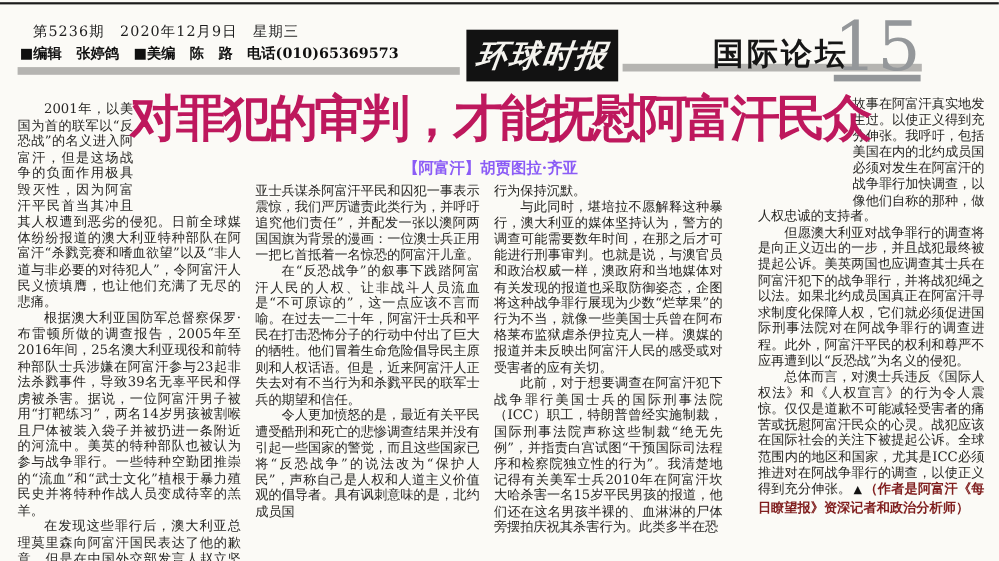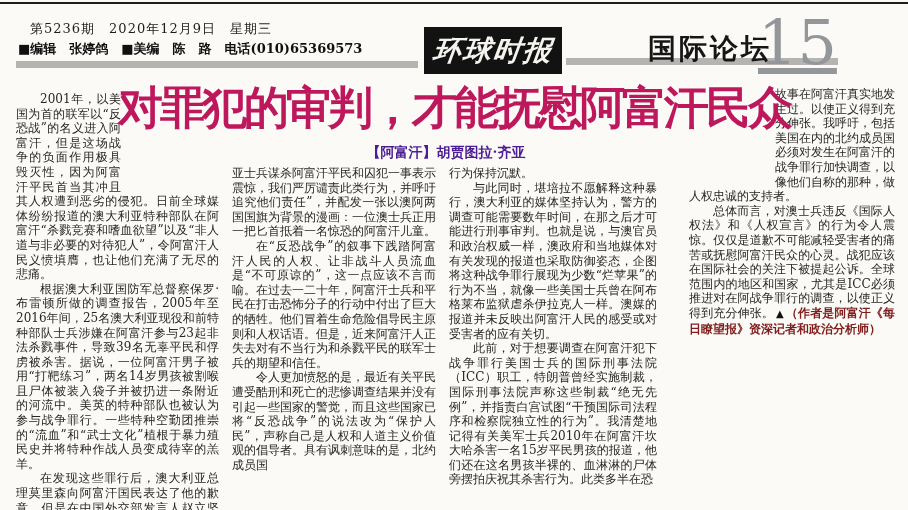--- a/index.html
+++ b/index.html
@@ -22,21 +22,21 @@
                transform:skewX(-7deg); letter-spacing:2px; white-space:nowrap; }
   .section-title { position:absolute; left:648px; top:30px; font-size:28px; font-weight:900;
                    letter-spacing:3px; color:#161616; z-index:2; white-space:nowrap; }
   .page-number { position:absolute; left:758px; top:12px; font-size:62px; line-height:1;
                  color:#94979a; z-index:3;text-decoration:underline; }
 
   
   .headline-block { position:absolute; left:118px; top:84px; width:656px; text-align:center; z-index:4; }
   .headline { font-family:Liberation Serif, serif; font-weight:900;
               font-size:45px; line-height:1.1; letter-spacing:-3px; color:#be185d; white-space:nowrap; }
-  .byline { margin-top:10px; font-size:14px; font-weight:bold; color:#4c1d95; }
+  .byline { margin-top:10px; font-size:14px; font-weight:bold; color:#8b5cf6; }
 
   
   .column { position:absolute; overflow:hidden; font-size:12px; line-height:14.6px;
             color:#272624; text-align:justify; }
   .col-0 { left:16px;  top:92px;  width:203px; height:418px; }
   .col-1 { left:232px; top:166px; width:204px; height:341px; }
   .col-2 { left:449px; top:166px; width:208px; height:341px; }
   .col-3 { left:689px; top:87px;  width:206px; height:420px; }
   .spacer-r { float:right; width:98px; height:90px; }
   .spacer-l { float:left;  width:86px; height:90px; }
@@ -77,14 +77,15 @@
     <p class="para indent"><span>令人更加愤怒的是，最近有关平民遭受酷刑和死亡的悲惨调查结果并没有引起一些国家的警觉，而且这些国家已将“反恐战争”的说法改为“保护人民”，声称自己是人权和人道主义价值观的倡导者。具有讽刺意味的是，北约成员国</span></p>
   </div>
 <div class="column col-2">
     <p class="para"><span>行为保持沉默。</span></p>
     <p class="para indent"><span>与此同时，堪培拉不愿解释这种暴行，澳大利亚的媒体坚持认为，警方的调查可能需要数年时间，在那之后才可能进行刑事审判。也就是说，与澳官员和政治权威一样，澳政府和当地媒体对有关发现的报道也采取防御姿态，企图将这种战争罪行展现为少数“烂苹果”的行为不当，就像一些美国士兵曾在阿布格莱布监狱虐杀伊拉克人一样。澳媒的报道并未反映出阿富汗人民的感受或对受害者的应有关切。</span></p>
     <p class="para indent"><span>此前，对于想要调查在阿富汗犯下战争罪行美国士兵的国际刑事法院（ICC）职工，特朗普曾经实施制裁，国际刑事法院声称这些制裁“绝无先例”，并指责白宫试图“干预国际司法程序和检察院独立性的行为”。我清楚地记得有关美军士兵2010年在阿富汗坎大哈杀害一名15岁平民男孩的报道，他们还在这名男孩半裸的、血淋淋的尸体旁摆拍庆祝其杀害行为。此类多半在恐</span></p>
   </div>
 <div class="column col-3">
   <div class="spacer-l"></div>
 <p class="para"><span>故事在阿富汗真实地发生过。以使正义得到充分伸张。我呼吁，包括美国在内的北约成员国必须对发生在阿富汗的战争罪行加快调查，以像他们自称的那种，做人权忠诚的支持者。</span></p>
+    <p class="para indent"><span>但愿澳大利亚对战争罪行的调查将是向正义迈出的一步，并且战犯最终被提起公诉。美英两国也应调查其士兵在阿富汗犯下的战争罪行，并将战犯绳之以法。如果北约成员国真正在阿富汗寻求制度化保障人权，它们就必须促进国际刑事法院对在阿战争罪行的调查进程。此外，阿富汗平民的权利和尊严不应再遭到以“反恐战”为名义的侵犯。</span></p>
     <p class="para indent"><span>总体而言，对澳士兵违反《国际人权法》和《人权宣言》的行为令人震惊。仅仅是道歉不可能减轻受害者的痛苦或抚慰阿富汗民众的心灵。战犯应该在国际社会的关注下被提起公诉。全球范围内的地区和国家，尤其是ICC必须推进对在阿战争罪行的调查，以使正义得到充分伸张。</span><span class="endmark">▲</span><span class="credit">（作者是阿富汗《每日瞭望报》资深记者和政治分析师）</span></p>
   </div>
 
 </body></html>

